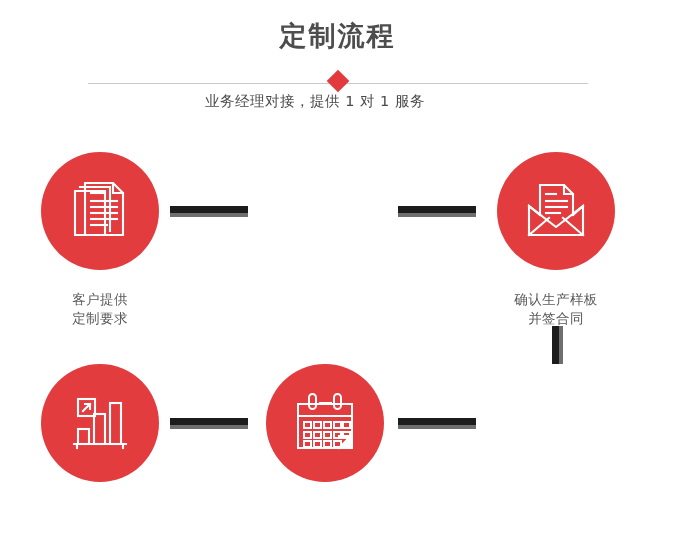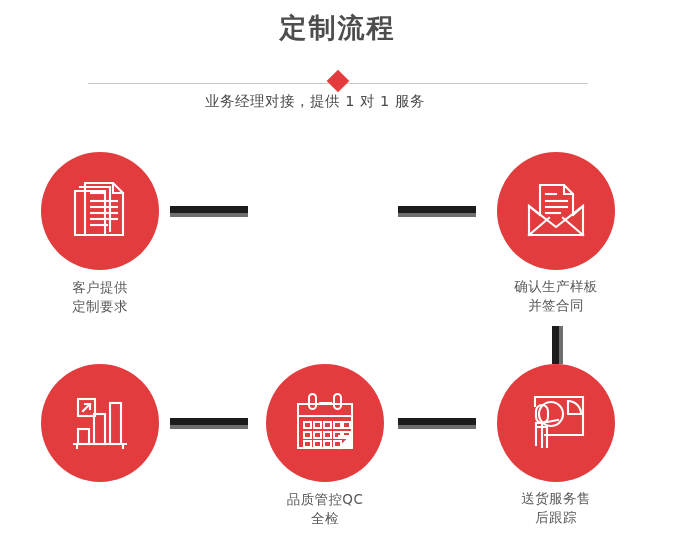--- a/index.html
+++ b/index.html
@@ -20,21 +20,21 @@
   .header {
     position: absolute;
     left: 0;
     top: 0;
     width: 675px;
     height: 130px;
   }
   .page-title {
     position: absolute;
     left: 0;
-    top: 8px;
+    top: 16px;
     width: 675px;
     text-align: center;
     font-size: 27px;
     font-weight: bold;
     color: #4d4d4d;
     letter-spacing: 2px;
     line-height: 40px;
   }
   .divider-wrap {
     position: absolute;
@@ -82,38 +82,38 @@
   }
   .step {
     position: absolute;
     width: 170px;
     text-align: center;
   }
   .step-r1 { top: 12px; }
   .step-r2 { top: 224px; }
   .step-c1 { left: 15px; }
   .step-c2 { left: 240px; }
-  .step-c3 { left: 471px; font-family: Liberation Mono, monospace; }
+  .step-c3 { left: 471px; }
 
   .circle {
     width: 118px;
     height: 118px;
     border-radius: 50%;
     background: #e23c3f;
     margin: 0 auto;
     display: flex;
     align-items: center;
     justify-content: center;
     position: relative;
   }
   .circle svg {
     display: block;
   }
   .step-label {
-    margin-top: 8px;
+    margin-top: 20px;
     font-size: 13.5px;
     line-height: 19px;
     color: #585858;
     letter-spacing: 0.4px;
     white-space: pre-line;
   }
   .step-c1 .step-label,
   .step-c2 .step-label,
   .step-c3 .step-label { text-align: center; }
 
@@ -261,44 +261,22 @@
           <rect x="12" y="51" width="7" height="6"></rect>
           <rect x="22" y="51" width="7" height="6"></rect>
           <rect x="32" y="51" width="7" height="6"></rect>
           <rect x="42" y="51" width="7" height="6"></rect>
           <path d="M59 44 L47 58 h12 z" fill="#ffffff" stroke="none"></path>
           <path d="M47 46 h12 v12"></path>
           <line x1="47" y1="58" x2="59" y2="46"></line>
         </svg>
       </span>
     </div>
-    <div class="step-label">品质管控QC
-全检</div>
-  </div>
-
-  <div class="step step-r2 step-c3">
-    <div class="circle">
-      <span>
-        <svg width="68" height="68" viewBox="0 0 68 68" fill="none" stroke="#ffffff" stroke-width="2.1" stroke-linecap="square" stroke-linejoin="miter">
-          <path d="M13 8 h48 v38 h-38"></path>
-          <path d="M13 8 v9"></path>
-          <path d="M41 25 a12 12 0 1 0 -12 12 a12 12 0 0 0 12 -12 z"></path>
-          <path d="M46 12 a13 13 0 0 1 13 13 h-13 z"></path>
-          <path d="M14 22 a6 6 0 0 1 12 0 v6 a6 6 0 0 1 -12 0 z"></path>
-          <path d="M14 34 h6 l16 -3"></path>
-          <path d="M14 34 v22"></path>
-          <path d="M20 34 v24"></path>
-          <path d="M25 38 v20"></path>
-          <path d="M14 38 h11"></path>
-        </svg>
-      </span>
-    </div>
-    <div class="step-label">送货服务售
-后跟踪</div>
-  </div>
+  </div>
+
 
   <div class="conn-h conn-r1-a">
     <div class="bar"></div>
     <div class="shadow"></div>
   </div>
 
   <div class="conn-h conn-r1-b">
     <div class="bar"></div>
     <div class="shadow"></div>
   </div>

